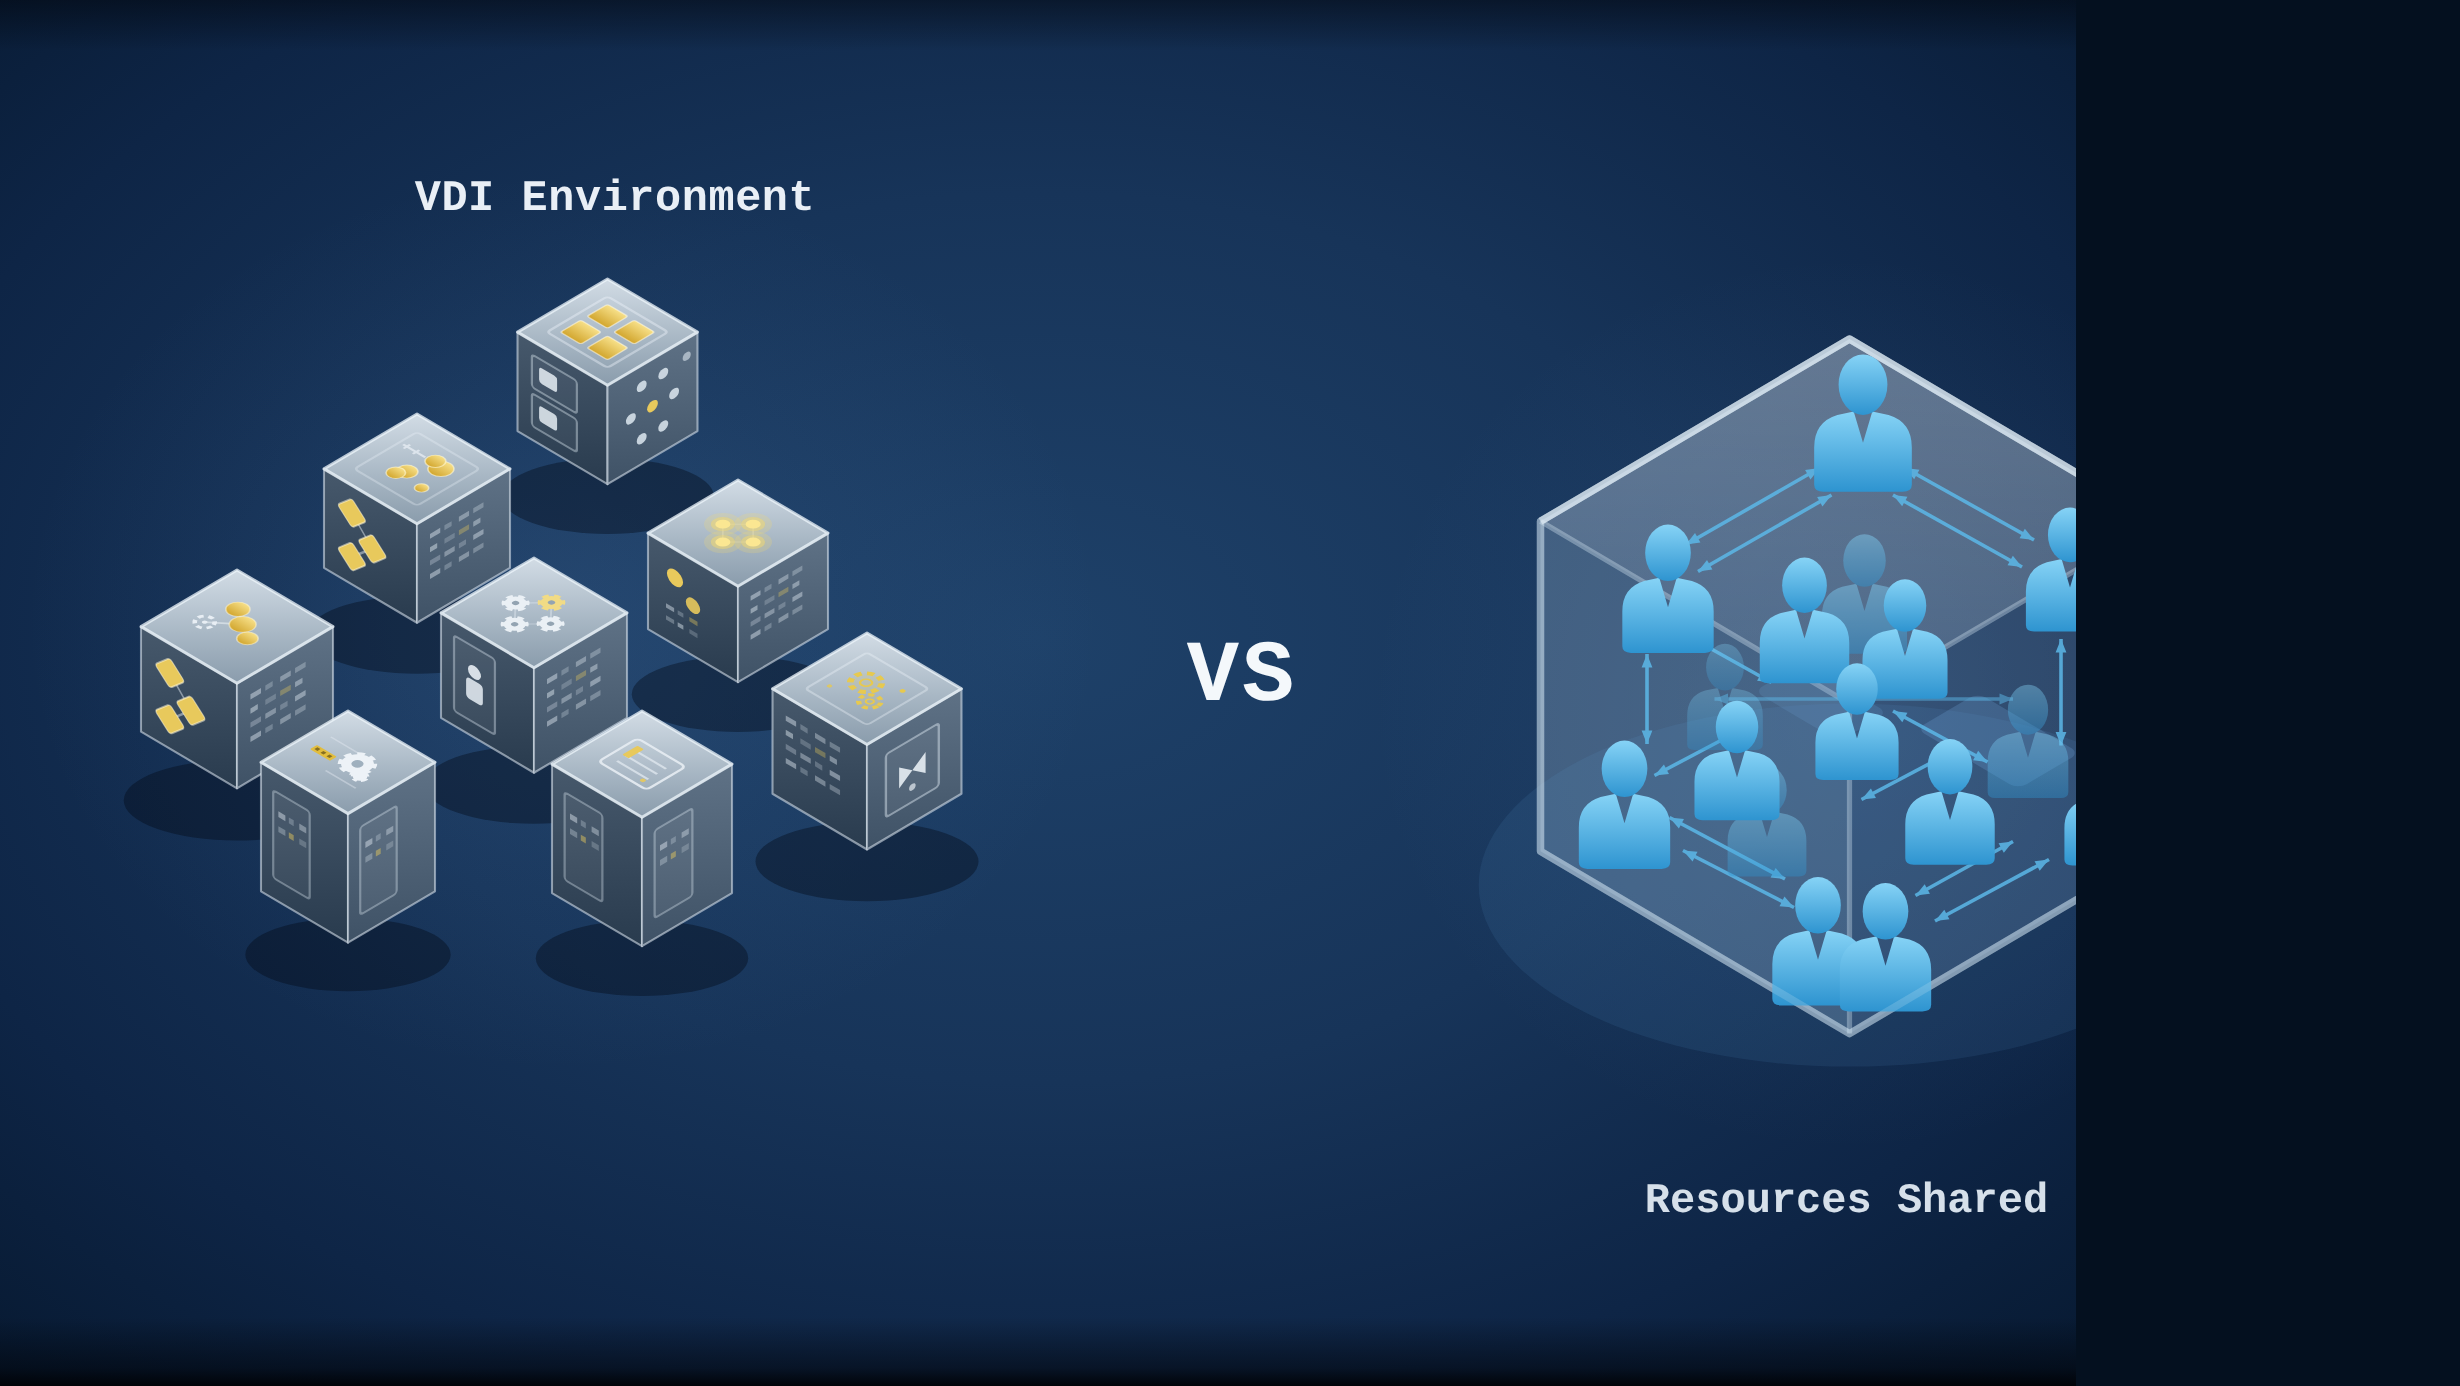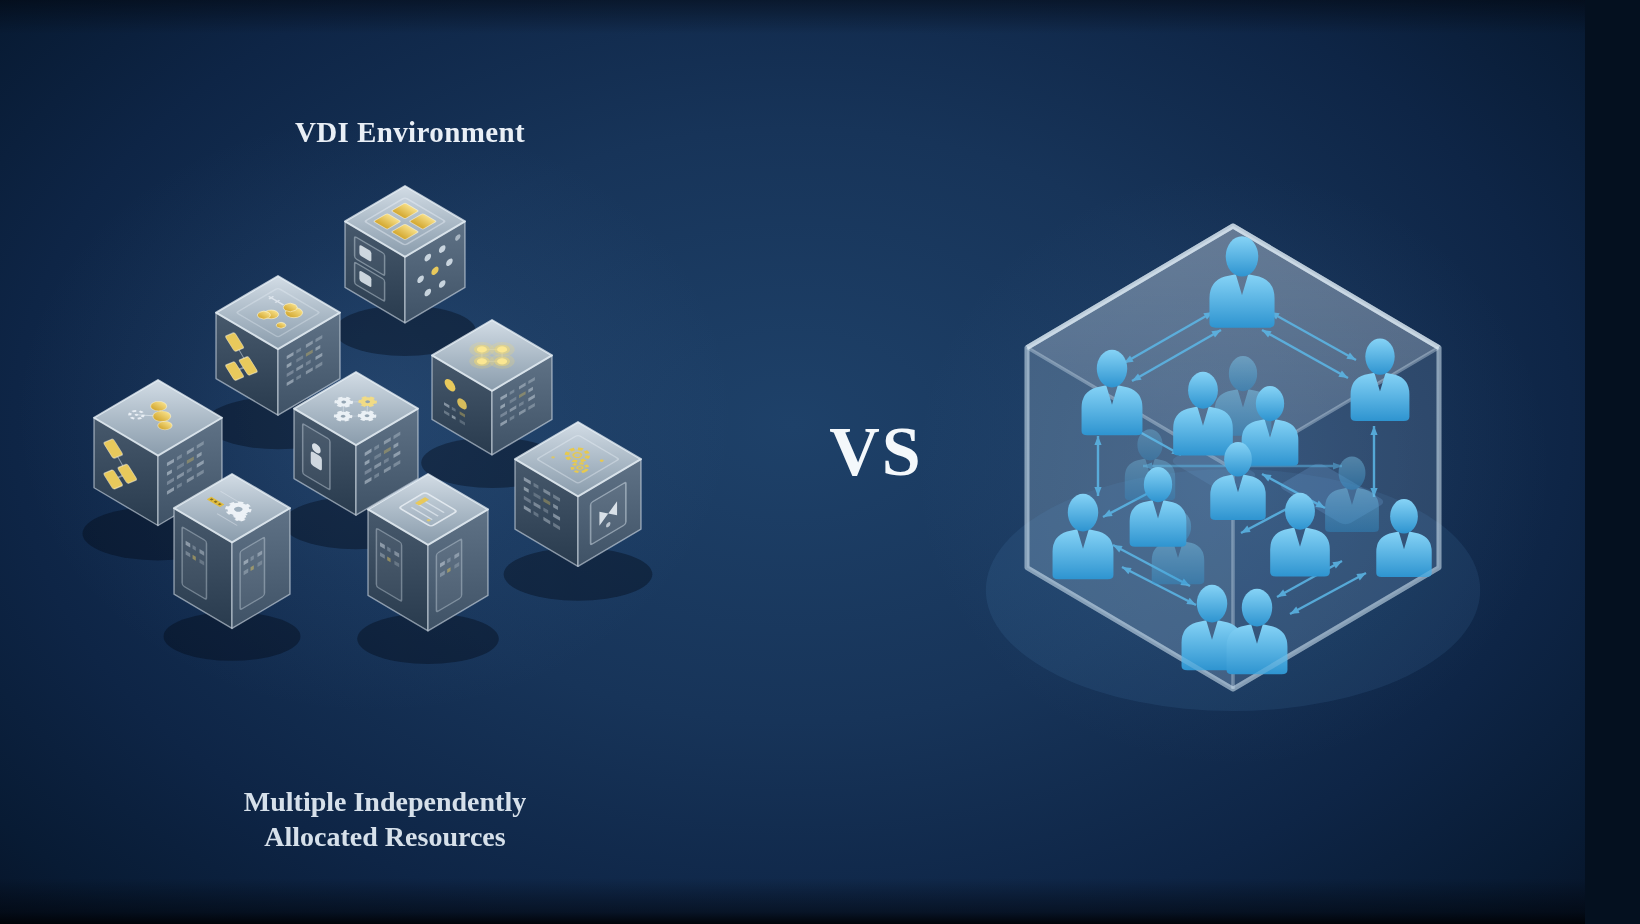--- a/index.html
+++ b/index.html
@@ -1,39 +1,39 @@
 <!DOCTYPE html>
 <html><head>
 <meta charset="utf-8">
 <style>
   html,body{margin:0;padding:0;background:#04101f;}
   .stage{
-    position:relative;width:1585px;height:924px;overflow:hidden;
-    font-family:Liberation Serif, serif;
+    position:relative;width:1384px;height:924px;overflow:hidden;
+    font-family:Liberation Mono, monospace;
     background:
       radial-gradient(ellipse 1180px 780px at 50% 46%,
         #1e4169 0%, #173459 38%, #0e2546 66%, #081b34 84%, #050f20 100%);
   }
   .stage::after{
     content:"";position:absolute;inset:0;pointer-events:none;
     background:
       linear-gradient(to top, rgba(0,2,6,0.95) 0, rgba(0,2,6,0.5) 12px, rgba(0,2,6,0) 46px),
       linear-gradient(to bottom, rgba(0,2,6,0.45) 0, rgba(0,2,6,0) 34px);
   }
   svg.illu{position:absolute;left:0;top:0;width:1640px;height:924px;}
   .title{
     position:absolute;transform:translateX(-50%);white-space:nowrap;
     font-size:29px;font-weight:700;letter-spacing:0.4px;
     color:var(--c-title,#e9eff6);z-index:3;
   }
   .title.left{left:410px;top:92px;}
   .title.right{left:1240px;top:90px;}
   .vs{
-    position:absolute;left:876px;top:452px;transform:translate(-50%,-50%);
-    font-size:70px;font-weight:700;letter-spacing:2px;
+    position:absolute;left:828px;top:452px;transform:translate(-50%,-50%);
+    font-size:58px;font-weight:700;letter-spacing:2px;
     color:var(--c-vs,#f4f8fb);z-index:3;
   }
   .caption{
     position:absolute;transform:translateX(-50%);text-align:center;
     font-size:28px;font-weight:600;line-height:35px;
     color:var(--c-caption,#d6e0ea);z-index:3;white-space:nowrap;
   }
   .caption.left{left:385px;top:784px;}
   .caption.right{left:1231px;top:784px;}
 </style>
@@ -528,21 +528,18 @@
         </g>
         <polygon points="1233,226 1439,347.53999999999996 1439,567.54 1233,689.0799999999999 1027,567.54 1027,347.53999999999996" fill="none" stroke="rgba(214,233,247,0.2)" stroke-width="5" stroke-linejoin="round"></polygon>
       </g>
     </svg>
 
   <h2 class="title left">VDI Environment</h2>
 
 
   <div class="vs">VS</div>
 
-  <div class="caption left">
-    <div>Multiple Independently</div>
-    <div>Allocated Resources</div>
+
+  <div class="caption right">
+    <div>Resources Shared</div>
   </div>
 
-  <div class="caption right">
-  </div>
-
 </div>
 
 </body></html>

